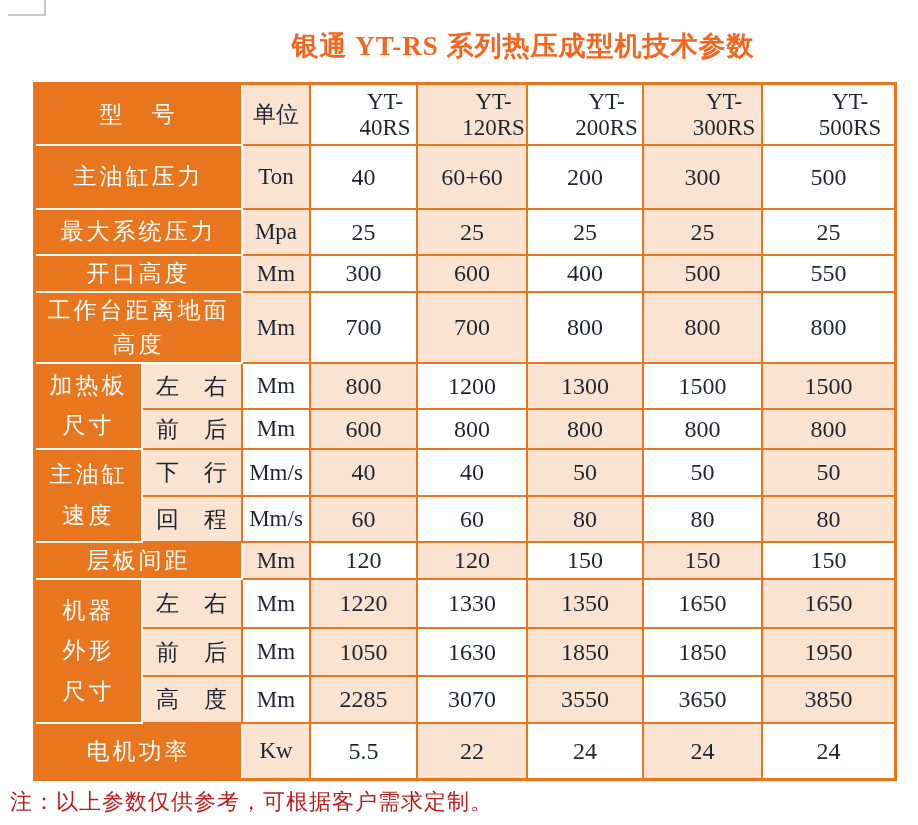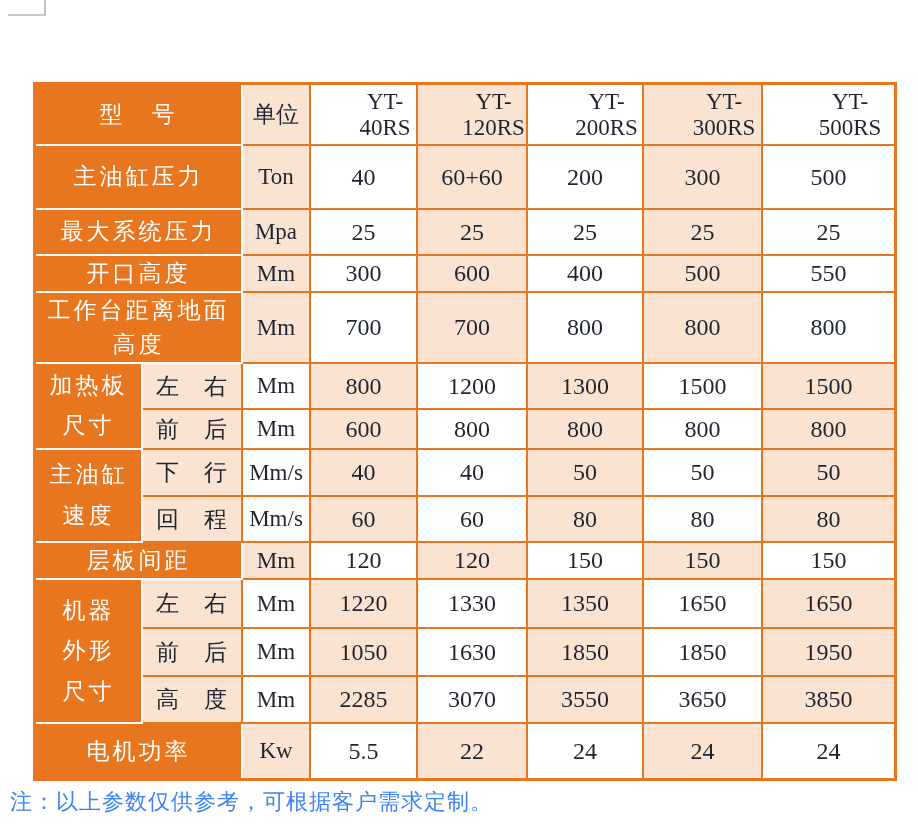--- a/index.html
+++ b/index.html
@@ -20,27 +20,28 @@
   tr.last td{border-bottom:none;}
   td.o{background:#E8761F;color:#ffffff;border-right-color:#fdfdfd;border-bottom-color:#fdfdfd;
        font-size:23px;letter-spacing:3px;line-height:1.45;white-space:pre-line;}
   td.g{line-height:1.75;margin-top:36px;}
   td.c-p{background:#FBE3D2;}
   td.c-w{background:#ffffff;}
   td.s{font-size:23px;letter-spacing:1px;}
   td.u{font-size:23px;}
   td.m{font-size:23px;padding-left:44px;}
   .note{position:absolute;left:10px;top:787px;font-family:"Liberation Sans","DejaVu Sans",sans-serif;
-        font-size:22px;color:#3b82f6;letter-spacing:1px;}
+        font-size:22px;color:#b91c1c;letter-spacing:1px;}
 </style>
 </head>
 <body>
 
 <div class="page">
   <div class="corner-mark"></div>
+  <div class="title">银通 YT-RS 系列热压成型机技术参数</div>
 
   <table class="spec">
     <colgroup>
       <col style="width:107px">
         <col style="width:100px">
         <col style="width:68px">
       <col style="width:107px">
         <col style="width:110px">
         <col style="width:116px">
       <col style="width:119px">

